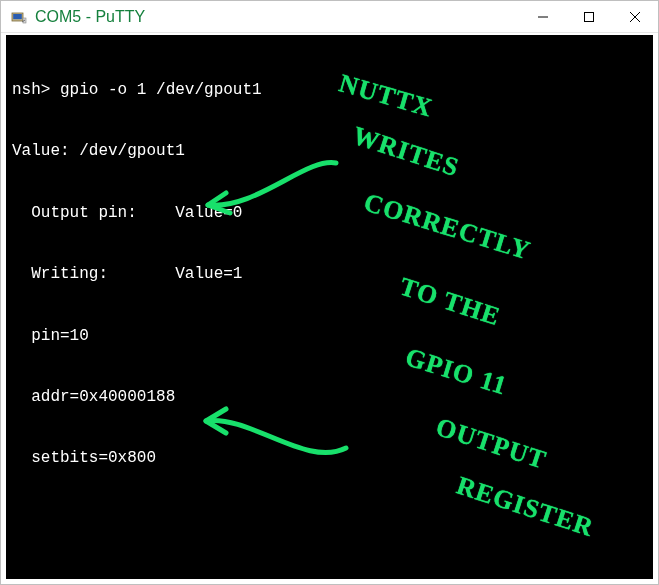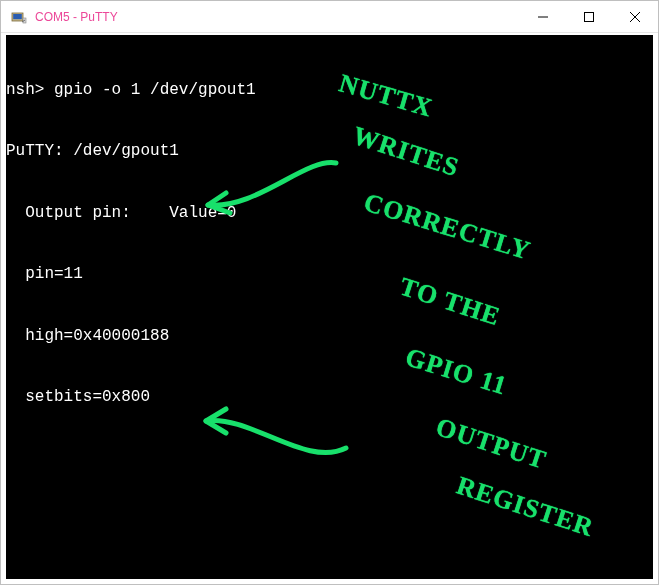--- a/index.html
+++ b/index.html
@@ -28,41 +28,41 @@
   }
   .app-icon {
     width: 20px;
     height: 20px;
     margin: 0 6px 0 8px;
     display: flex;
     align-items: center;
     justify-content: center;
   }
   .title-text {
-    font-size: 12px;
-    color: #ec4899;
+    font-size: 16px;
+    color: #15803d;
     flex: 1;
   }
   .win-controls { display: flex; height: 100%; }
   .win-btn {
     width: 46px;
     height: 31px;
     display: flex;
     align-items: center;
     justify-content: center;
     font-size: 13px;
     color: #000;
   }
   .win-btn svg { stroke: #000; stroke-width: 1; fill: none; }
   .terminal {
     flex: 1;
     background: #000;
     border: 5px solid #fff;
     border-top: 2px solid #fff;
-    padding: 4px 0;
+    padding: 4px 6px;
     font-family: Consolas, "Courier New", monospace;
     font-size: 16px;
     line-height: 1.28;
     color: #fff;
     white-space: pre;
     overflow: hidden;
     position: relative;
   }
   .line { white-space: pre; }
   
@@ -120,24 +120,25 @@
         <svg width="10" height="10">
             <line x1="0" y1="0" x2="10" y2="10"></line>
             <line x1="10" y1="0" x2="0" y2="10"></line>
           </svg>
       </div>
     </div>
   </div>
 
   <div class="terminal">
     <div class="line">nsh&gt; gpio -o 1 /dev/gpout1</div>
-    <div class="line">PuTTY: /dev/gpout1</div>
+    <div class="line">Value: /dev/gpout1</div>
     <div class="line">  Output pin:    Value=0</div>
-    <div class="line">  pin=11</div>
-    <div class="line">  high=0x40000188</div>
+    <div class="line">  Writing:       Value=1</div>
+    <div class="line">  pin=10</div>
+    <div class="line">  addr=0x40000188</div>
     <div class="line">  setbits=0x800</div>
     
     
     
     
     
     
     
     
     

